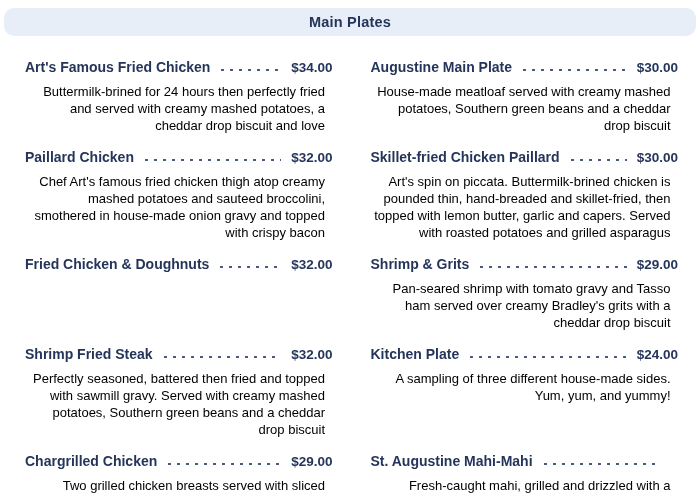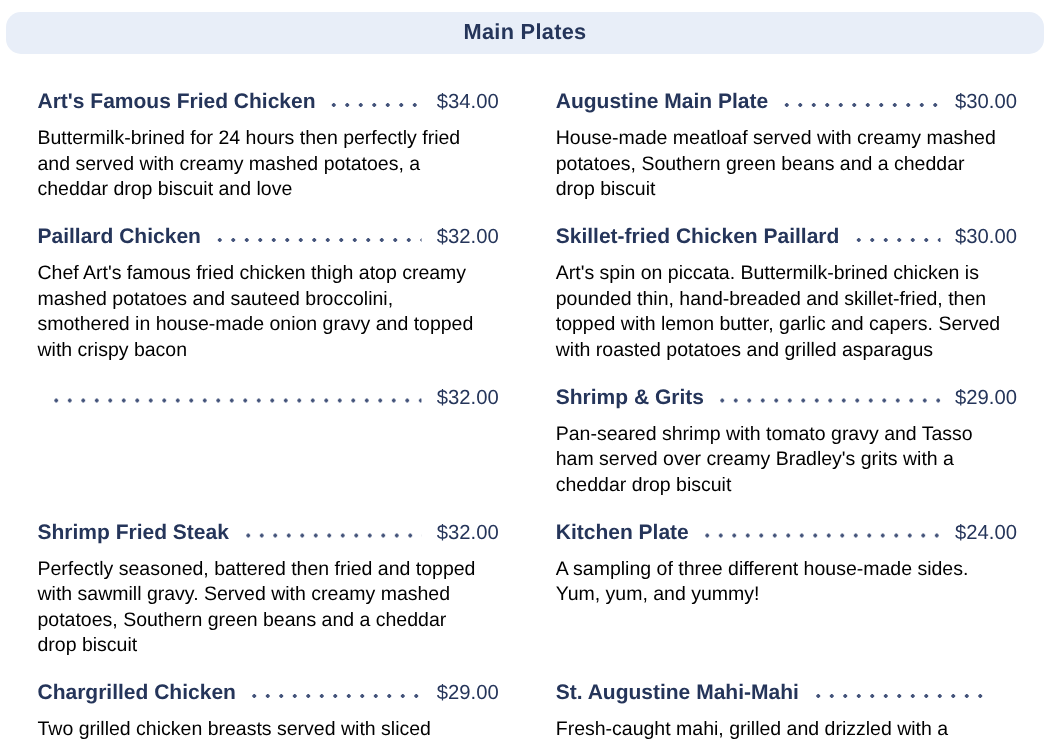--- a/index.html
+++ b/index.html
@@ -26,21 +26,21 @@
     letter-spacing: 0.2px;
   }
   .menu-grid {
     display: grid;
     grid-template-columns: 1fr 1fr;
     column-gap: 38px;
     row-gap: 15px;
     padding: 23px 22px 0 25px;
     align-items: start;
   }
-  .menu-item { background: transparent; }
+  .menu-item { background: transparent; text-align: right; }
   .title-row {
     display: flex;
     align-items: flex-end;
     color: #25355a;
   }
   .item-name {
     font-size: 14px;
     font-weight: bold;
     white-space: nowrap;
     line-height: 17px;
@@ -50,21 +50,21 @@
     height: 4px;
     margin: 0 10px 4px 8px;
     background-image: radial-gradient(circle, #43537a 1.1px, rgba(0,0,0,0) 1.4px);
     background-size: 9px 4px;
     background-repeat: repeat-x;
     background-position: left bottom;
     min-width: 20px;
   }
   .item-price {
     font-size: 13.5px;
-    font-weight: normal;
+    font-weight: bold;
     white-space: nowrap;
     line-height: 17px;
   }
   .menu-item.no-price .leader { margin-right: 18px; }
   .item-desc {
     margin-top: 7px;
     color: #000000;
     font-size: 13px;
     line-height: 17px;
     max-width: 300px;
@@ -109,20 +109,21 @@
     <div class="title-row">
       <span class="item-name">Skillet-fried Chicken Paillard</span>
       <span class="leader"></span>
       <span class="item-price">$30.00</span>
     </div>
     <div class="item-desc">Art's spin on piccata. Buttermilk-brined chicken is pounded thin, hand-breaded and skillet-fried, then topped with lemon butter, garlic and capers. Served with roasted potatoes and grilled asparagus</div>
   </div>
 
   <div class="menu-item">
     <div class="title-row">
+      <span class="item-name">Fried Chicken &amp; Doughnuts</span>
       <span class="leader"></span>
       <span class="item-price">$32.00</span>
     </div>
   </div>
 
   <div class="menu-item">
     <div class="title-row">
       <span class="item-name">Shrimp &amp; Grits</span>
       <span class="leader"></span>
       <span class="item-price">$29.00</span>

